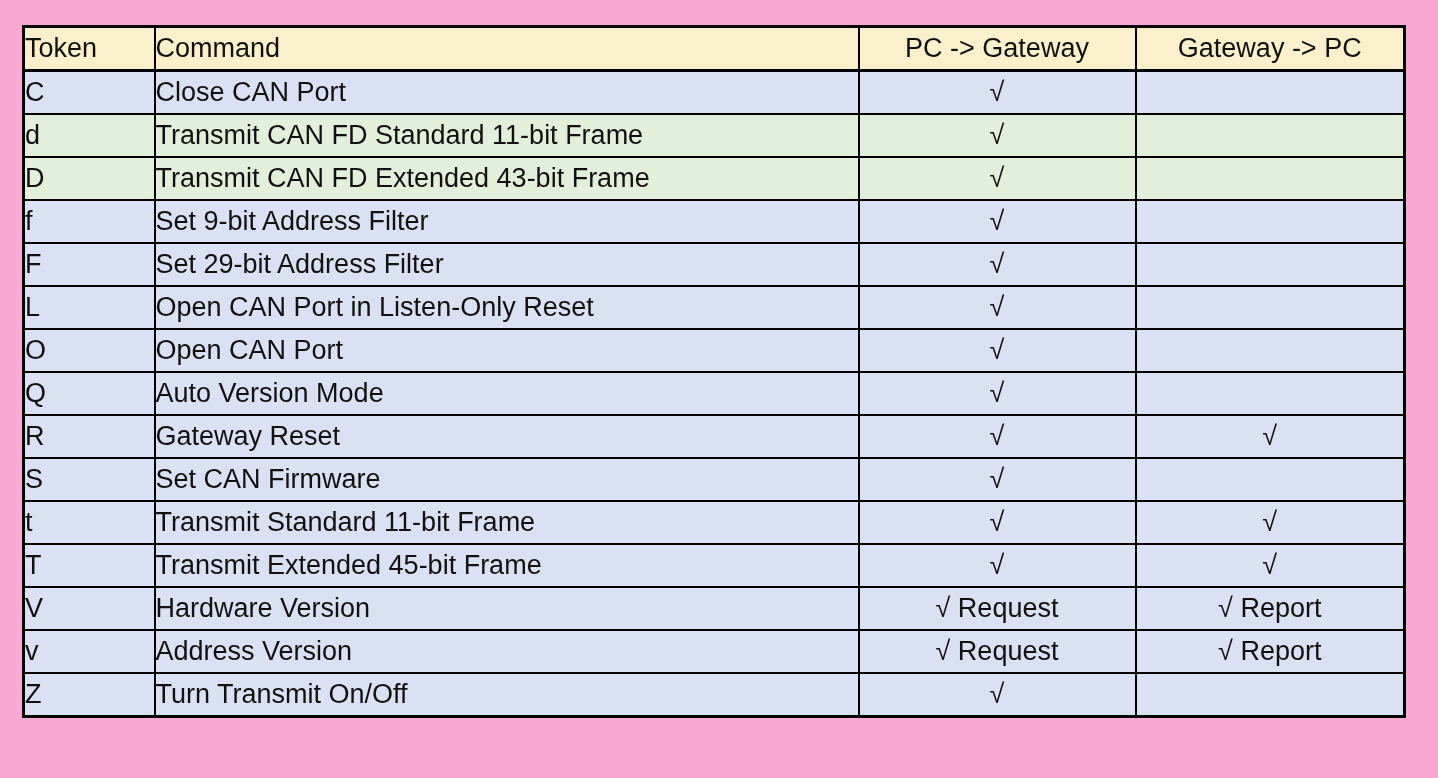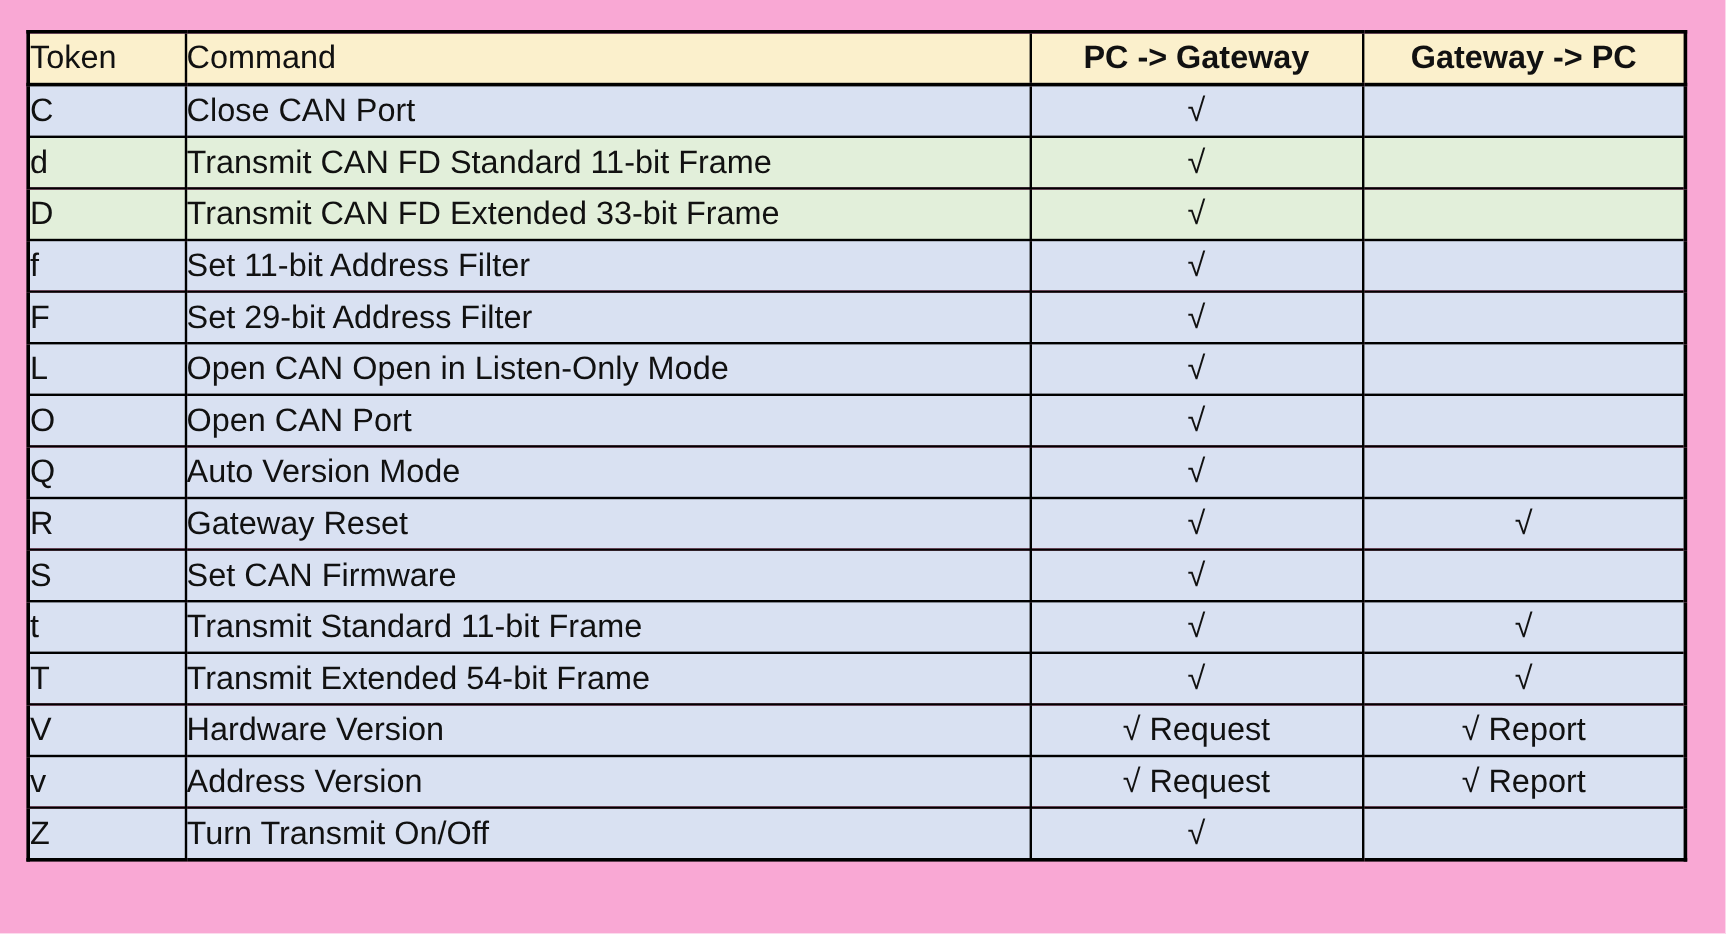--- a/index.html
+++ b/index.html
@@ -42,21 +42,21 @@
     line-height: 1.1;
   }
   
   table.cmd-table { border: 3px solid #000000; }
   table.cmd-table tr > *:first-child { border-left-width: 3px; }
   table.cmd-table tr > *:last-child  { border-right-width: 3px; }
   table.cmd-table tr:first-child > * { border-top-width: 3px; }
   table.cmd-table tr:last-child > *  { border-bottom-width: 3px; }
 
   table.cmd-table thead th { background: #fbf0cc; text-align: left; }
-  table.cmd-table thead th.center { text-align: center; font-weight: bold; }
+  table.cmd-table thead th.center { text-align: center; }
 
   tr.row-blue  td { background: #d9e1f2; }
   tr.row-green td { background: #e2efda; }
 
   td.token, th.token   { padding-left: 16px; }
   td.command, th.command { padding-left: 23px; margin-left: 24px; }
   th.token { padding-left: 16px; }
   td.check { text-align: center; font-size: 27px; }
 </style>
 </head>
@@ -86,39 +86,39 @@
         <td class="check"></td>
       </tr>
       <tr class="row-green">
         <td class="token">d</td>
         <td class="command">Transmit CAN FD Standard 11-bit Frame</td>
         <td class="check">√</td>
         <td class="check"></td>
       </tr>
       <tr class="row-green">
         <td class="token">D</td>
-        <td class="command">Transmit CAN FD Extended 33-bit Frame</td>
+        <td class="command">Transmit CAN FD Extended 43-bit Frame</td>
         <td class="check">√</td>
         <td class="check"></td>
       </tr>
       <tr class="row-blue">
         <td class="token">f</td>
-        <td class="command">Set 11-bit Address Filter</td>
+        <td class="command">Set 9-bit Address Filter</td>
         <td class="check">√</td>
         <td class="check"></td>
       </tr>
       <tr class="row-blue">
         <td class="token">F</td>
         <td class="command">Set 29-bit Address Filter</td>
         <td class="check">√</td>
         <td class="check"></td>
       </tr>
       <tr class="row-blue">
         <td class="token">L</td>
-        <td class="command">Open CAN Open in Listen-Only Mode</td>
+        <td class="command">Open CAN Port in Listen-Only Reset</td>
         <td class="check">√</td>
         <td class="check"></td>
       </tr>
       <tr class="row-blue">
         <td class="token">O</td>
         <td class="command">Open CAN Port</td>
         <td class="check">√</td>
         <td class="check"></td>
       </tr>
       <tr class="row-blue">
@@ -140,21 +140,21 @@
         <td class="check"></td>
       </tr>
       <tr class="row-blue">
         <td class="token">t</td>
         <td class="command">Transmit Standard 11-bit Frame</td>
         <td class="check">√</td>
         <td class="check">√</td>
       </tr>
       <tr class="row-blue">
         <td class="token">T</td>
-        <td class="command">Transmit Extended 54-bit Frame</td>
+        <td class="command">Transmit Extended 45-bit Frame</td>
         <td class="check">√</td>
         <td class="check">√</td>
       </tr>
       <tr class="row-blue">
         <td class="token">V</td>
         <td class="command">Hardware Version</td>
         <td class="check">√ Request</td>
         <td class="check">√ Report</td>
       </tr>
       <tr class="row-blue">

